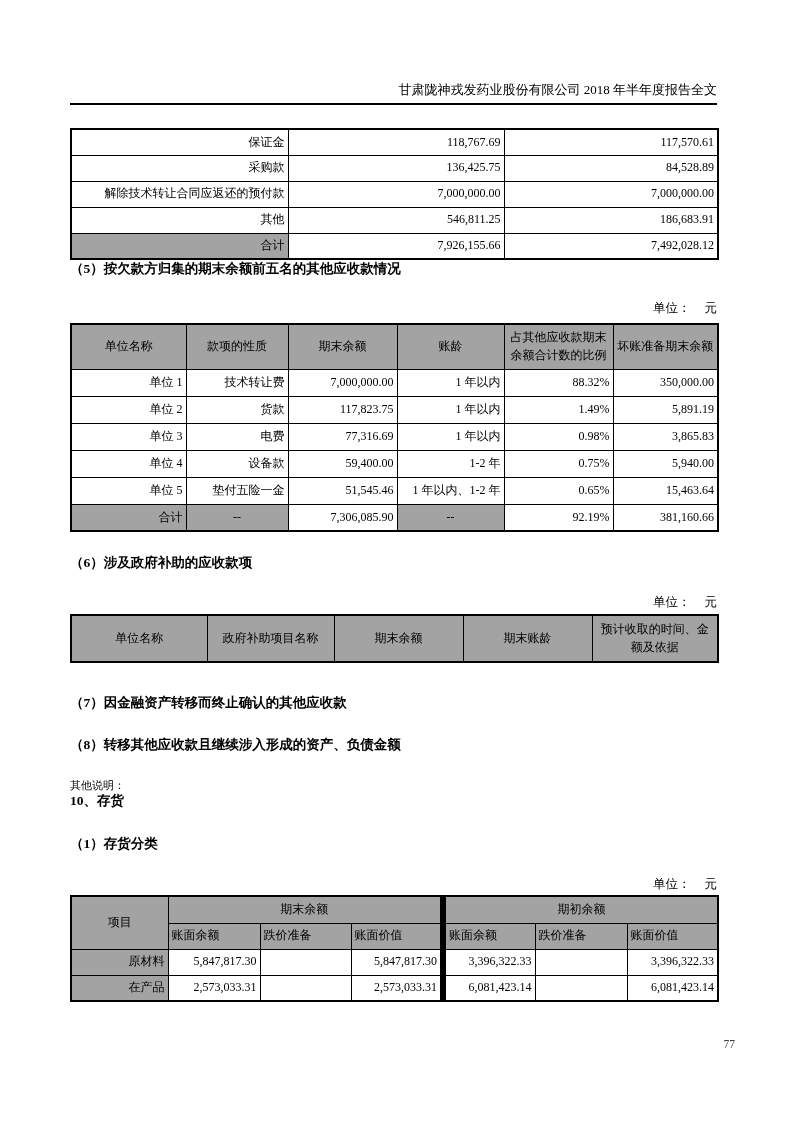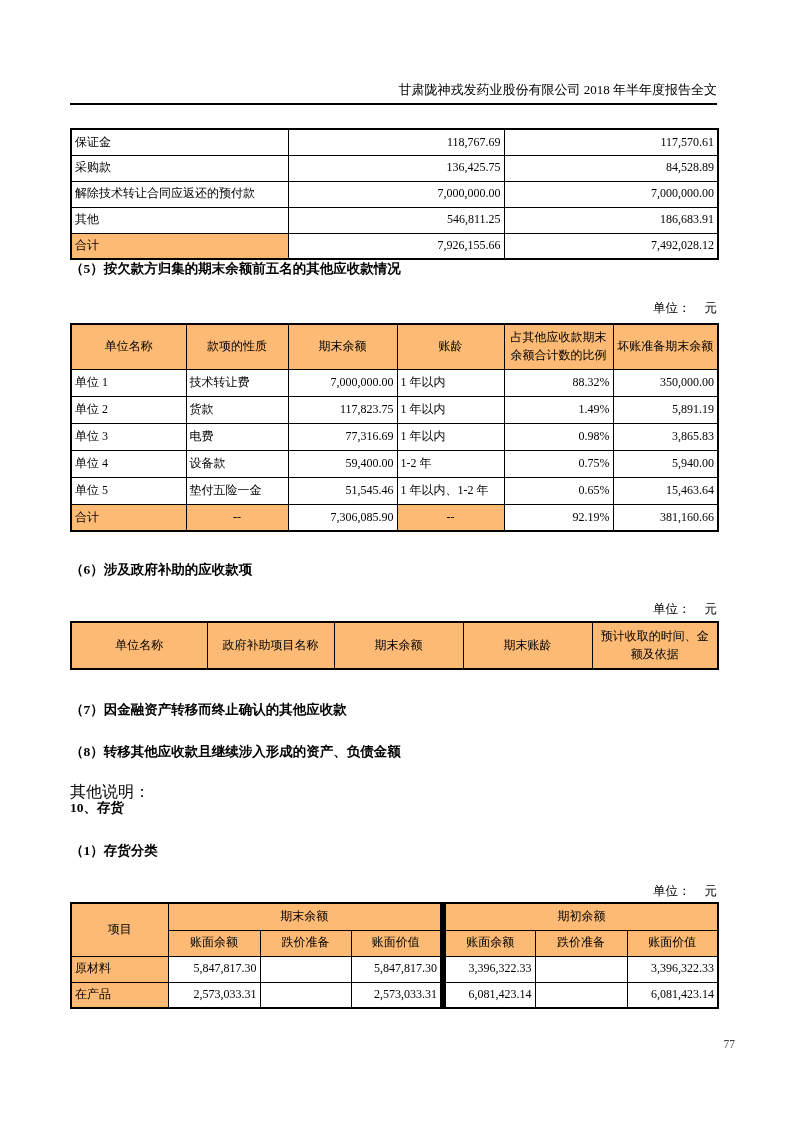--- a/index.html
+++ b/index.html
@@ -26,49 +26,49 @@
     border-collapse: collapse;
     table-layout: fixed;
     width: 647px;
     font-size: 12px;
     line-height: 1.45;
   }
   table, td, th { border: 1px solid #000; }
   table { border: 2px solid #000; }
   td, th { padding: 1px 3px; overflow: hidden; font-weight: normal; vertical-align: middle; }
 
-  .gray { background: #fdba74; }
-  .t-left { text-align: left; }
+  .gray { background: #a3a3a3; }
+  .t-left { text-align: right; }
   .t-right { text-align: right; }
   .t-center { text-align: center; }
   .thick-left { border-left: 6px solid #000000; }
 
   .tbl1 td { height: 26px; }
   .tbl2 .hdr td { height: 45px; text-align: center; }
   .tbl2 .row td { height: 27px; }
   .tbl3 td { height: 47px; text-align: center; }
   .tbl4 .hdr1 td { height: 27px; text-align: center; }
-  .tbl4 .hdr2 td { height: 26px; text-align: center; }
+  .tbl4 .hdr2 td { height: 26px; }
   .tbl4 .row td { height: 26px; }
 
   .tbl1 { margin-top: 23px; }
 
   .sec-heading {
     font-size: 13.5px;
     font-weight: bold;
     line-height: 17px;
   }
   .h-sec5  { }
-  .h-sec6  { margin-top: 29px; }
+  .h-sec6  { margin-top: 22px; }
   .h-sec7  { margin-top: 31px; }
   .h-sec8  { margin-top: 25px; }
   .h-sec10 { }
   .h-sub1  { margin-top: 26px; }
 
-  .other-note { margin-top: 25px; font-size: 16px; line-height: 14px; }
+  .other-note { margin-top: 25px; font-size: 11px; line-height: 14px; }
 
   .unit-line {
     text-align: right;
     font-size: 12.5px;
     line-height: 15px;
     margin-top: 24px;
     margin-bottom: 7px;
   }
   .unit-line .unit-value { display: inline-block; margin-left: 14px; }
 

